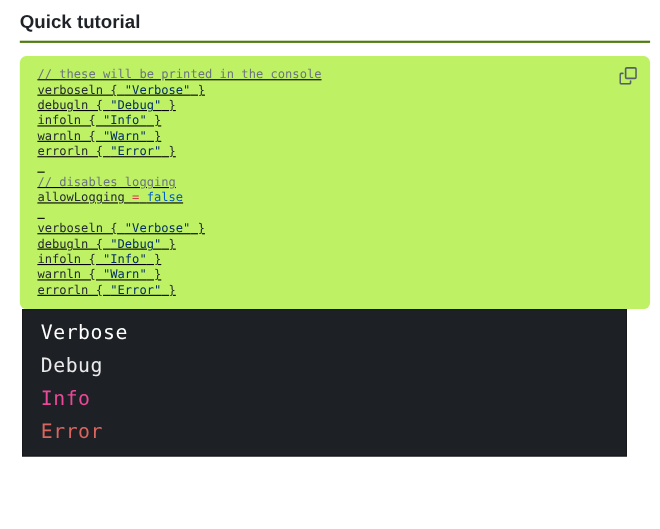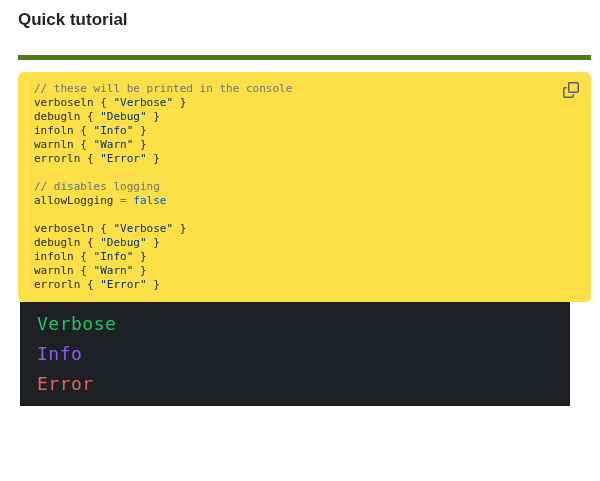--- a/index.html
+++ b/index.html
@@ -15,28 +15,29 @@
     box-sizing: border-box;
     width: 600px;
     padding: 9px 9px 0 18px;
   }
   h2.page-title {
     margin: 0;
     font-size: 17px;
     font-weight: 700;
     color: #1f2328;
     line-height: 1.3;
-    padding-bottom: 24px;
-    border-bottom: 5px solid #4d7c0f;
+    padding-bottom: 6px;
+    border-bottom: 2px solid #4d7c0f;
   }
   .code-wrap {
     position: relative;
     margin-top: 12px;
-    background: #fde047;
+    background: #bef264;
     border-radius: 6px;
+    text-decoration: underline;
   }
   pre.code {
     margin: 0;
     padding: 10px 16px;
     font-family: "DejaVu Sans Mono", monospace;
     font-size: 11px;
     line-height: 14px;
     color: #24292f;
     white-space: pre;
     overflow: hidden;
@@ -89,18 +90,19 @@
           <path d="M0 6.75C0 5.784.784 5 1.75 5h1.5a.75.75 0 0 1 0 1.5h-1.5a.25.25 0 0 0-.25.25v7.5c0 .138.112.25.25.25h7.5a.25.25 0 0 0 .25-.25v-1.5a.75.75 0 0 1 1.5 0v1.5A1.75 1.75 0 0 1 9.25 16h-7.5A1.75 1.75 0 0 1 0 14.25Z"></path>
           <path d="M5 1.75C5 .784 5.784 0 6.75 0h7.5C15.216 0 16 .784 16 1.75v7.5A1.75 1.75 0 0 1 14.25 11h-7.5A1.75 1.75 0 0 1 5 9.25Zm1.75-.25a.25.25 0 0 0-.25.25v7.5c0 .138.112.25.25.25h7.5a.25.25 0 0 0 .25-.25v-7.5a.25.25 0 0 0-.25-.25Z"></path>
         </svg>
       </span>
     </button>
     <pre class="code"><code id="code-lines"><div class="code-line"><span style="color: rgb(106, 115, 125);">// these will be printed in the console</span></div><div class="code-line"><span style="color: rgb(36, 41, 47);">verboseln { </span><span style="color: rgb(3, 47, 98);">"Verbose"</span><span style="color: rgb(36, 41, 47);"> }</span></div><div class="code-line"><span style="color: rgb(36, 41, 47);">debugln { </span><span style="color: rgb(3, 47, 98);">"Debug"</span><span style="color: rgb(36, 41, 47);"> }</span></div><div class="code-line"><span style="color: rgb(36, 41, 47);">infoln { </span><span style="color: rgb(3, 47, 98);">"Info"</span><span style="color: rgb(36, 41, 47);"> }</span></div><div class="code-line"><span style="color: rgb(36, 41, 47);">warnln { </span><span style="color: rgb(3, 47, 98);">"Warn"</span><span style="color: rgb(36, 41, 47);"> }</span></div><div class="code-line"><span style="color: rgb(36, 41, 47);">errorln { </span><span style="color: rgb(3, 47, 98);">"Error"</span><span style="color: rgb(36, 41, 47);"> }</span></div><div class="code-line">&nbsp;</div><div class="code-line"><span style="color: rgb(106, 115, 125);">// disables logging</span></div><div class="code-line"><span style="color: rgb(36, 41, 47);">allowLogging </span><span style="color: rgb(215, 58, 73);">=</span><span style="color: rgb(36, 41, 47);"> </span><span style="color: rgb(0, 92, 197);">false</span></div><div class="code-line">&nbsp;</div><div class="code-line"><span style="color: rgb(36, 41, 47);">verboseln { </span><span style="color: rgb(3, 47, 98);">"Verbose"</span><span style="color: rgb(36, 41, 47);"> }</span></div><div class="code-line"><span style="color: rgb(36, 41, 47);">debugln { </span><span style="color: rgb(3, 47, 98);">"Debug"</span><span style="color: rgb(36, 41, 47);"> }</span></div><div class="code-line"><span style="color: rgb(36, 41, 47);">infoln { </span><span style="color: rgb(3, 47, 98);">"Info"</span><span style="color: rgb(36, 41, 47);"> }</span></div><div class="code-line"><span style="color: rgb(36, 41, 47);">warnln { </span><span style="color: rgb(3, 47, 98);">"Warn"</span><span style="color: rgb(36, 41, 47);"> }</span></div><div class="code-line"><span style="color: rgb(36, 41, 47);">errorln { </span><span style="color: rgb(3, 47, 98);">"Error"</span><span style="color: rgb(36, 41, 47);"> }</span></div></code></pre>
   </div>
 
 
   <div class="console" id="console-lines" style="background: rgb(29, 33, 37);">
-      <div class="console-line" style="color: #22c55e;">Verbose</div>
-      <div class="console-line" style="color: #8b5cf6;">Info</div>
+      <div class="console-line" style="color: #ffffff;">Verbose</div>
+      <div class="console-line" style="color: rgb(234, 234, 235);">Debug</div>
+      <div class="console-line" style="color: #ec4899;">Info</div>
       <div class="console-line" style="color: rgb(217, 101, 95);">Error</div>
     </div>
 
 </div>
 
 </body></html>

